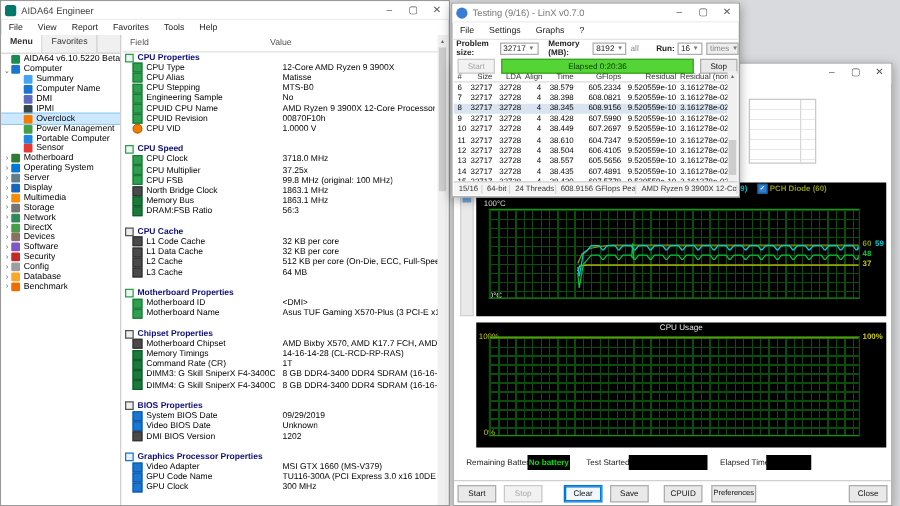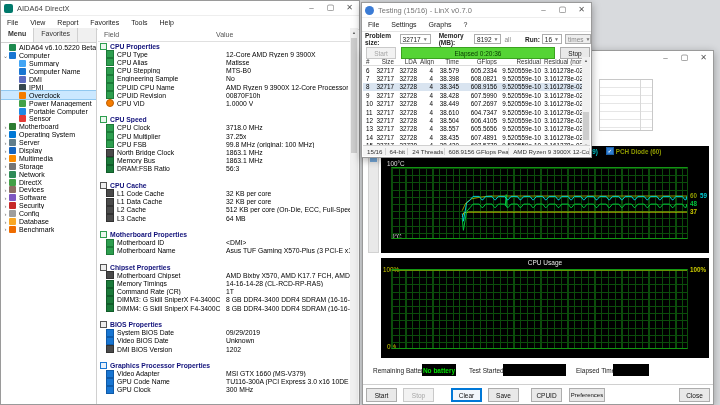--- a/index.html
+++ b/index.html
@@ -119,21 +119,21 @@
   .stab-btns .btn{position:absolute;top:337px;height:14px;width:31px;}
 </style>
 </head>
 <body>
 
 <div id="stage">
 
   <div class="win" id="aida">
     <div class="titlebar">
       <span class="appicon" style="background:#00796b"></span>
-      <span class="title-text">AIDA64 DirectX</span>
+      <span class="title-text">AIDA64 Engineer</span>
       <span class="capbtns">
         <span class="capbtn">–</span>
         <span class="capbtn">▢</span>
         <span class="capbtn">✕</span>
       </span>
     </div>
     <div class="menubar">
 
     <span>File</span>
         <span>View</span>
@@ -655,21 +655,21 @@
       <div class="btn" style="left:125px">Save</div>
       <div class="btn" style="left:168px">CPUID</div>
       <div class="btn" style="left:206px;width:36px;font-size:6px">Preferences</div>
       <div class="btn" style="left:316px">Close</div>
     </div>
   </div>
 
   <div class="win" id="linx">
     <div class="titlebar">
       <span class="appicon" style="background:#3a7bd5;border-radius:50%"></span>
-      <span class="title-text" style="color:#777">Testing (15/16) - LinX v0.7.0</span>
+      <span class="title-text" style="color:#777">Testing (9/16) - LinX v0.7.0</span>
       <span class="capbtns">
         <span class="capbtn">–</span>
         <span class="capbtn">▢</span>
         <span class="capbtn">✕</span>
       </span>
     </div>
     <div class="menubar">
 
     <span>File</span>
         <span>Settings</span>

